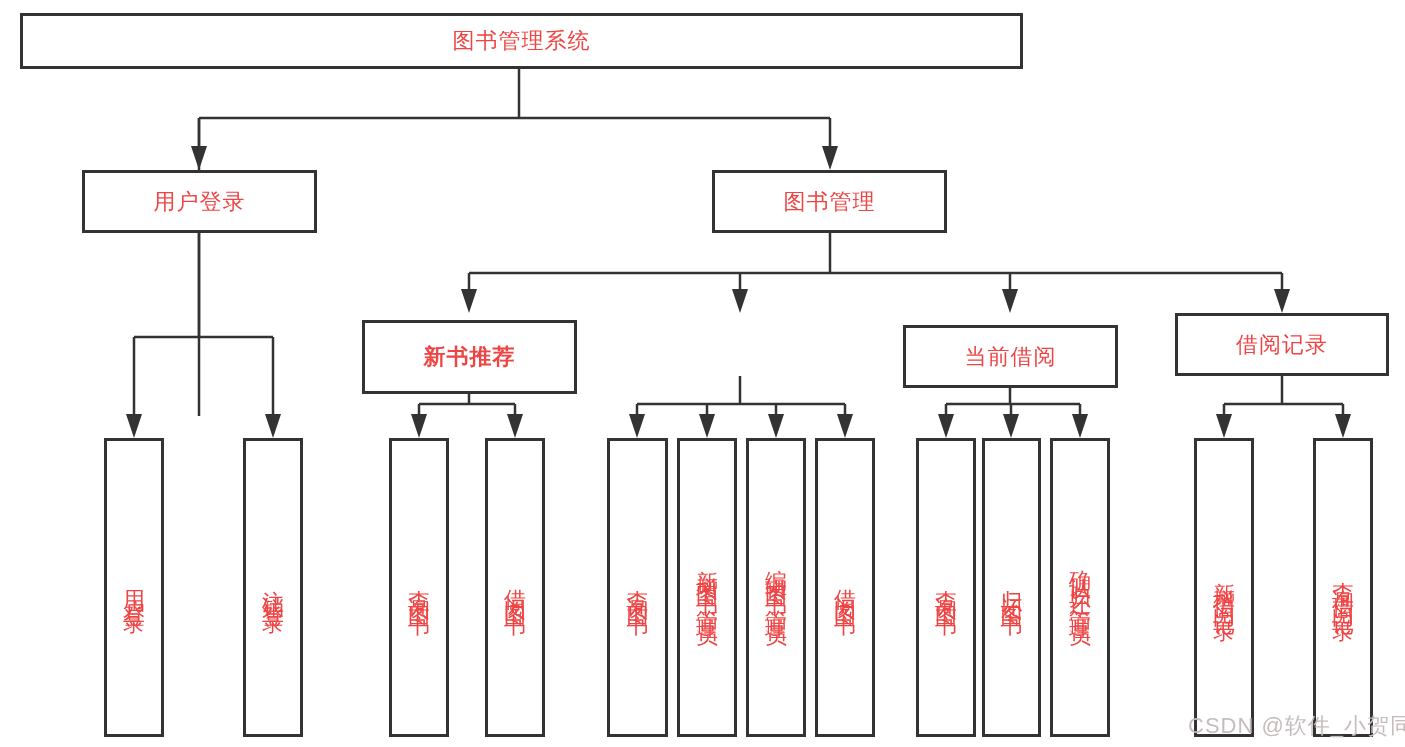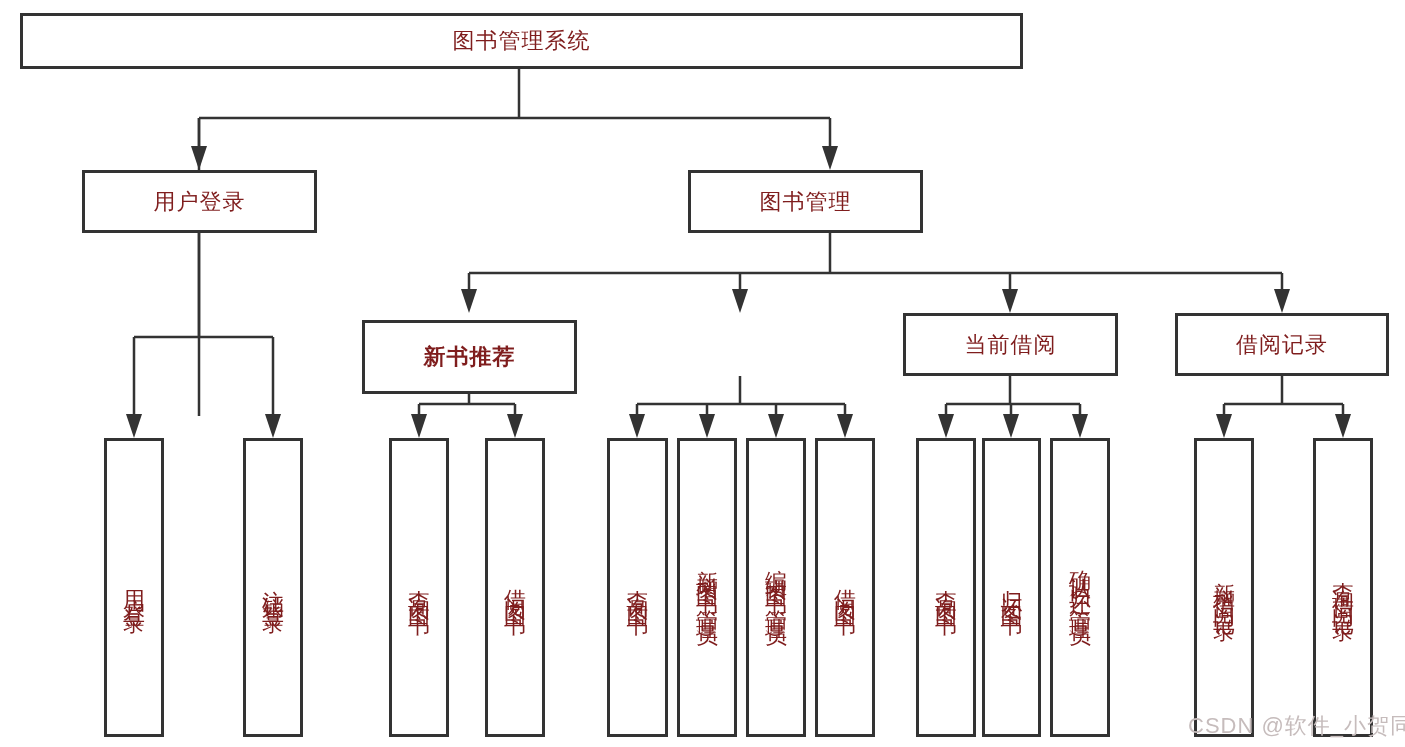--- a/index.html
+++ b/index.html
@@ -9,43 +9,43 @@
     background:#ffffff;
     font-family:"Liberation Sans","DejaVu Sans",sans-serif;
     overflow:hidden;
   }
   #wires { position:absolute; left:0; top:0; z-index:1; }
   .node {
     position:absolute;
     box-sizing:border-box;
     background:#ffffff;
     border:3px solid #333333;
-    color:#7f1d1d;
+    color:#ef4444;
     display:flex;
     align-items:center;
     justify-content:center;
     z-index:2;
     font-size:22px;
     letter-spacing:1px;
     white-space:nowrap;
   }
   .v {
     writing-mode:vertical-rl;
     text-orientation:mixed;
     letter-spacing:8px;
     line-height:1;
     white-space:normal;
   }
   
   #n-root        { left:20px;  top:13px;  width:1003px; height:56px; }
   #n-user-login  { left:82px;  top:170px; width:235px;  height:63px; }
-  #n-book-mgmt   { left:688px; top:170px; width:235px;  height:63px; }
+  #n-book-mgmt   { left:712px; top:170px; width:235px;  height:63px; }
   #n-newbook     { left:362px; top:320px; width:215px;  height:74px;font-weight:bold; }
   #n-borrowing   { left:633px; top:313px; width:215px;  height:63px; }
-  #n-current     { left:903px; top:313px; width:215px;  height:63px; }
+  #n-current     { left:903px; top:325px; width:215px;  height:63px; }
   #n-records     { left:1175px;top:313px; width:214px;  height:63px; }
   .leaf { top:438px; height:299px; }
   #l-0  { left:104px;  width:60px; }
   #l-1  { left:243px;  width:60px; }
   #l-2  { left:389px;  width:60px; }
   #l-3  { left:485px;  width:60px; }
   #l-4  { left:607px;  width:61px; }
   #l-5  { left:677px;  width:60px; }
   #l-6  { left:746px;  width:60px; }
   #l-7  { left:815px;  width:60px; }

